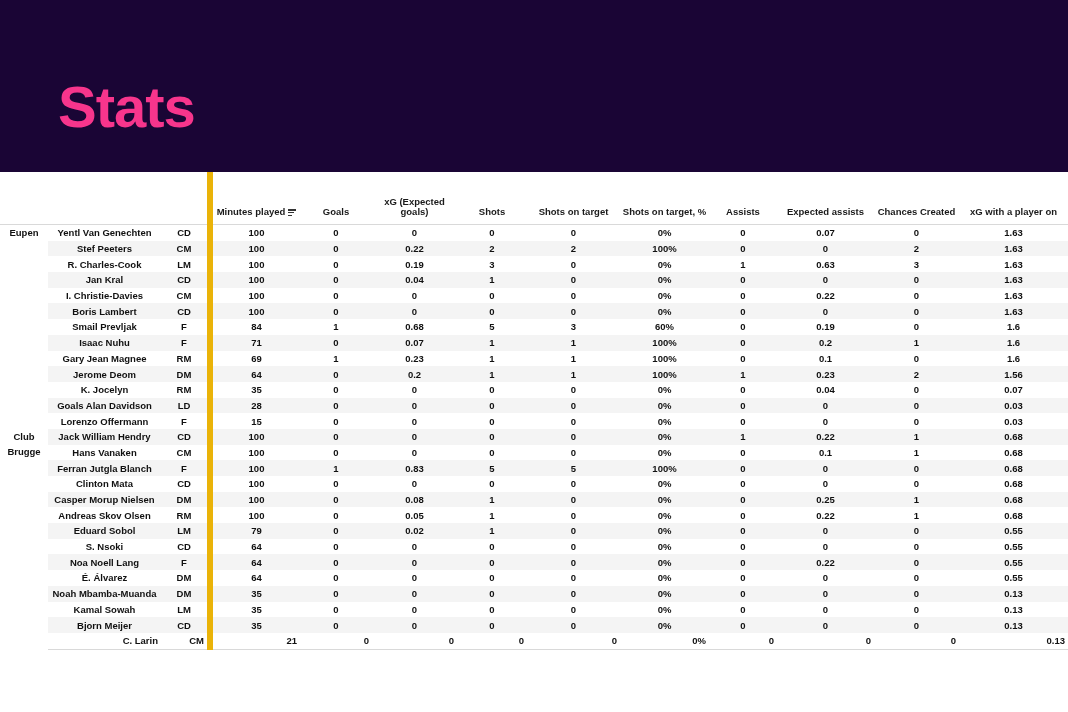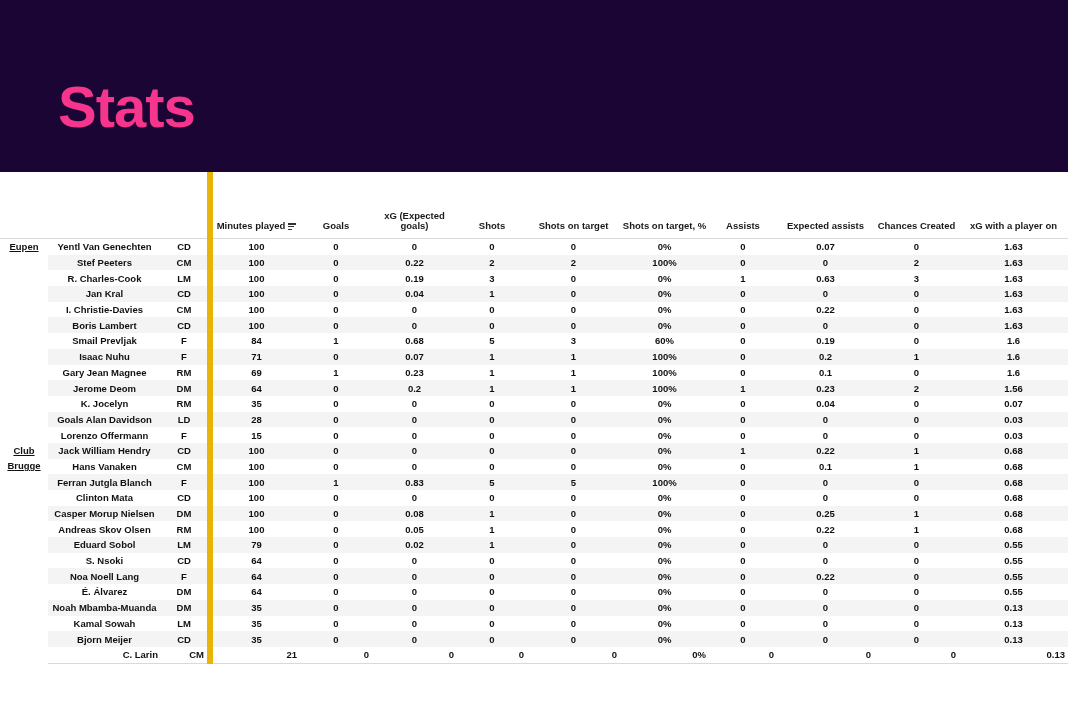--- a/index.html
+++ b/index.html
@@ -51,21 +51,21 @@
     font-size: 9px;
   }
 
   
   table.stats thead th {
     font-size: 9.5px;
     font-weight: bold;
     color: #1a1a1a;
     text-align: center;
     vertical-align: bottom;
-    padding: 14px 2px 6px 2px;
+    padding: 0 2px 6px 2px;
     height: 46px;
     background: #ffffff;
     border-bottom: 1px solid #d9d9d9;
     line-height: 1.12;
   }
   th.col-team, th.col-player, th.col-pos {
     border-bottom: 1px solid #d9d9d9;
   }
   
   th.col-pos, td.col-pos {
@@ -99,21 +99,21 @@
   td.col-pos {
     text-align: left;
     padding-left: 6px;
   }
 
   
   tbody tr.odd  td { background: #ffffff; }
   tbody tr.even td { background: #f4f4f4; }
 
   
-  td.col-team { background: #ffffff !important; text-decoration: underline; }
+  td.col-team { background: #ffffff !important; }
 
   tbody tr.last-row td { border-bottom: 1px solid #d9d9d9; text-align: right; }
 
   
   .sort-icon {
     display: inline-block;
     width: 8px;
     height: 7px;
     margin-left: 3px;
     position: relative;

